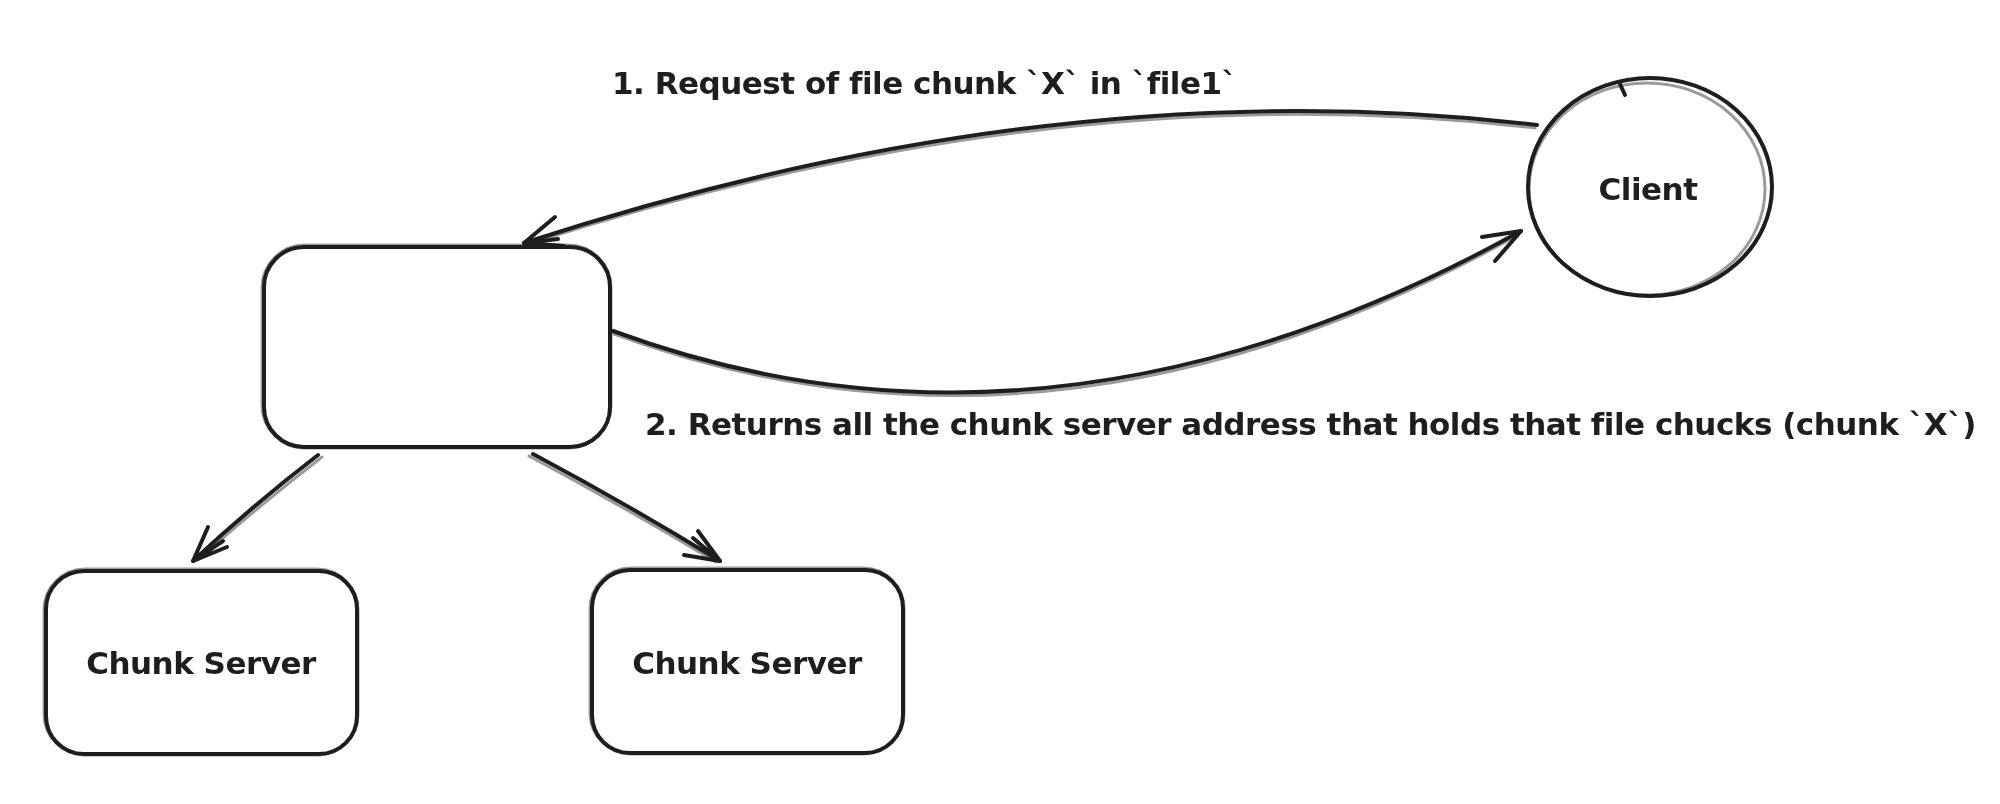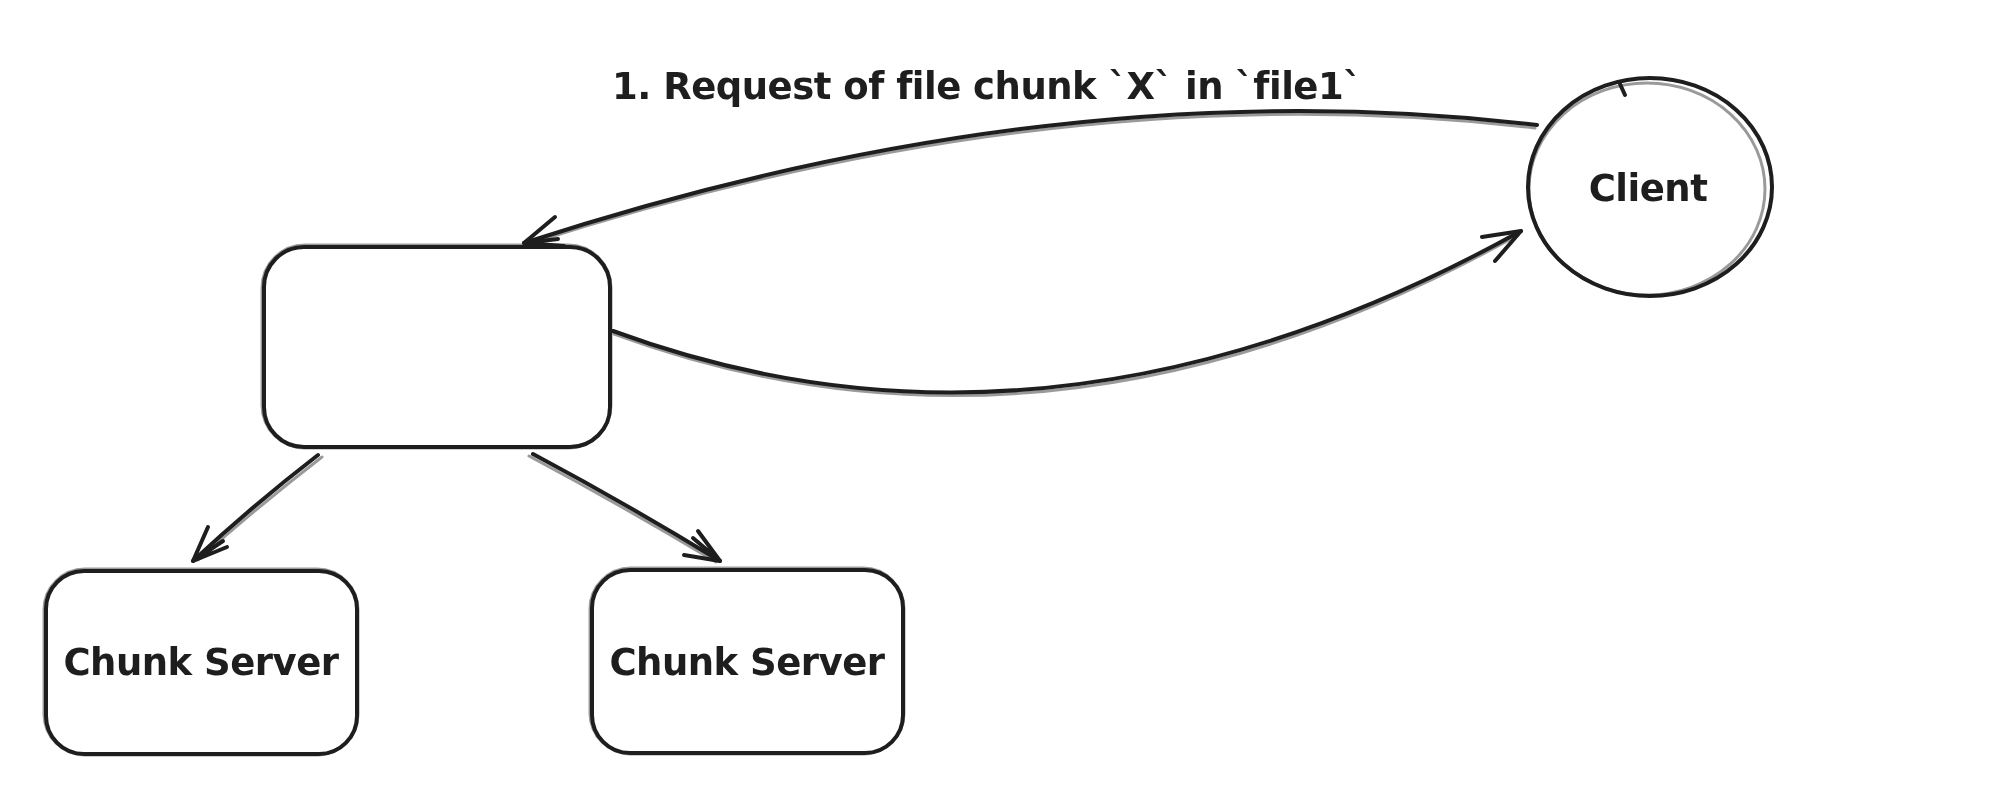--- a/index.html
+++ b/index.html
@@ -30,21 +30,21 @@
     stroke-linejoin: round;
   }
   .ghost {
     opacity: 0.45;
     stroke-width: 3;
   }
   .lbl {
     position: absolute;
     color: #1e1e1e;
     font-weight: bold;
-    font-size: 37px;
+    font-size: 31px;
     letter-spacing: -0.5px;
     white-space: nowrap;
     line-height: 1.25;
   }
   .center {
     transform: translate(-50%, -50%);
   }
   .node-label { text-align: right; }
 </style>
 </head>
@@ -102,14 +102,15 @@
 
 
   <div class="lbl center node-label" style="left:1648px; top:189px;">Client</div>
 
   <div class="lbl center node-label" style="left:201px; top:663px;">Chunk Server</div>
 
   <div class="lbl center node-label" style="left:747px; top:663px;">Chunk Server</div>
 
   <div class="lbl" style="left:612px; top:64px;">1. Request of file chunk `X` in `file1`</div>
 
+  <div class="lbl" style="left:645px; top:405px;">2. Returns all the chunk server address that holds that file chucks (chunk `X`)</div>
 
 </div>
 
 </body></html>

